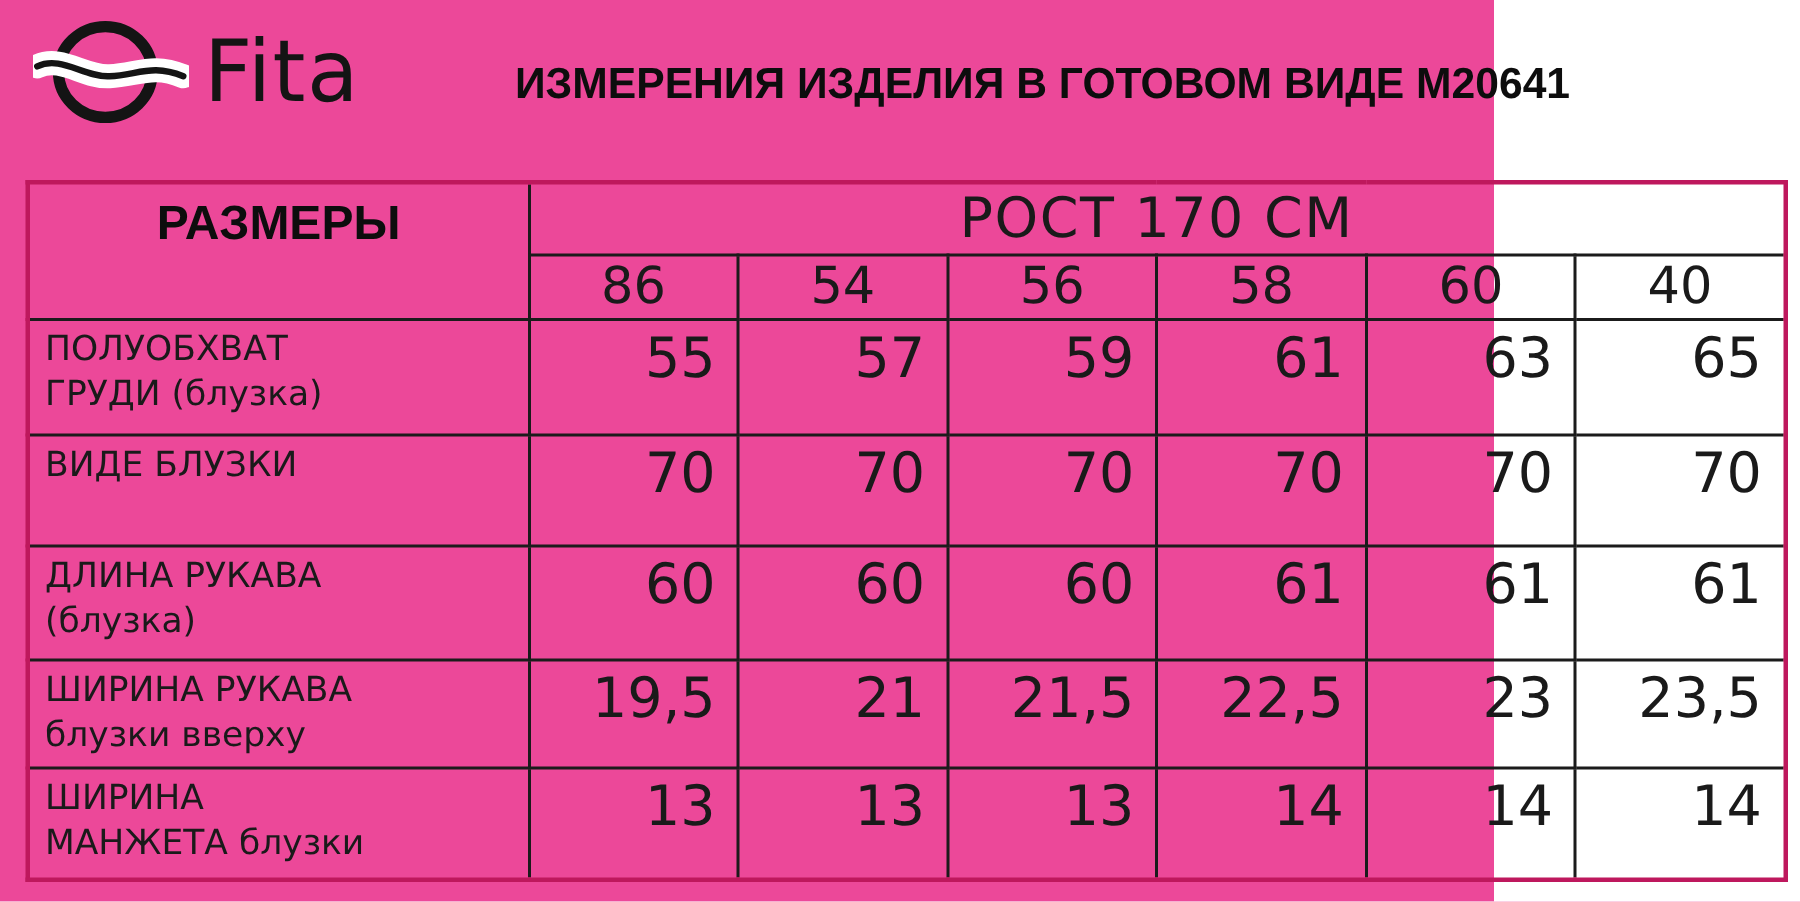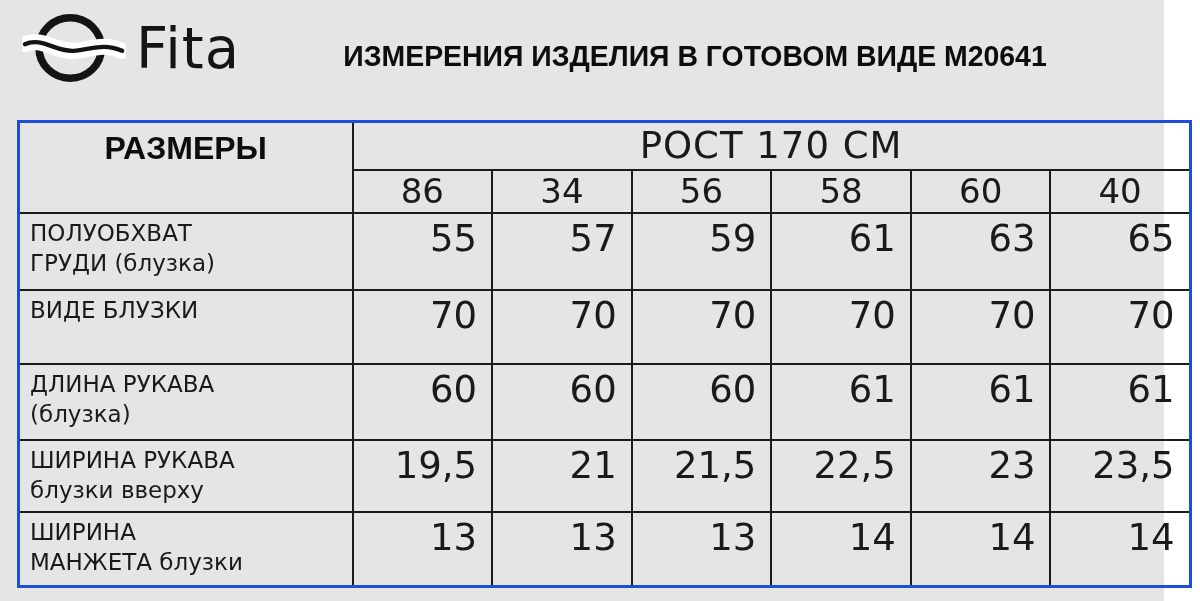--- a/index.html
+++ b/index.html
@@ -1,36 +1,36 @@
 <!DOCTYPE html>
 <html><head>
 <meta charset="utf-8">
 <style>
   * { margin:0; padding:0; box-sizing:border-box; }
   html,body { width:1200px; height:601px; background:#ffffff; overflow:hidden;
               font-family:"DejaVu Sans", sans-serif; color:#161616; }
-  .page { position:relative; width:1164px; height:601px; background:#e5e5e5; }
+  .page { position:relative; width:996px; height:601px; background:#ec4899; }
 
   
   .brand { position:absolute; left:22px; top:8px; height:80px;
            display:flex; align-items:center; gap:10px; }
   .brand svg { display:block; }
   .brand-text { font-family:"DejaVu Sans", sans-serif; font-size:56px;
                 font-weight:400; color:#141414; letter-spacing:1px;
                 transform:scaleY(1.02); }
 
   .title { position:absolute; left:300px; top:40px; width:790px;
            text-align:center; font-family:"Liberation Sans", sans-serif;
            font-weight:700; font-size:29px; letter-spacing:0px; color:#0d0d0d;
            transform:scaleX(0.98); transform-origin:center; }
 
   
   table.size-table { position:absolute; left:17px; top:120px; width:1172px;
                      border-collapse:collapse; table-layout:fixed;
-                     border:3px solid #1d4ed8; }
+                     border:3px solid #be185d; }
   .size-table td { border:2px solid #1b1b1b; vertical-align:top; overflow:hidden; }
 
   col.c-label { width:334px; }
   col.c-size  { width:139.6px; }
 
   tr.hr1 { height:48px; }
   tr.hr2 { height:43px; }
   tr.r0  { height:77px; }
   tr.r1  { height:74px; }
   tr.r2  { height:76px; }
@@ -74,21 +74,21 @@
         <col class="c-size">
         <col class="c-size">
     </colgroup>
     <tbody>
       <tr class="hr1">
         <td class="corner" rowspan="2">РАЗМЕРЫ</td>
         <td class="group" colspan="6">РОСТ 170 СМ</td>
       </tr>
       <tr class="hr2">
         <td class="size">86</td>
-        <td class="size">34</td>
+        <td class="size">54</td>
         <td class="size">56</td>
         <td class="size">58</td>
         <td class="size">60</td>
         <td class="size">40</td>
       </tr>
 
       <tr class="r0">
         <td class="label">ПОЛУОБХВАТ
 ГРУДИ (блузка)</td>
         <td class="val">55</td>

